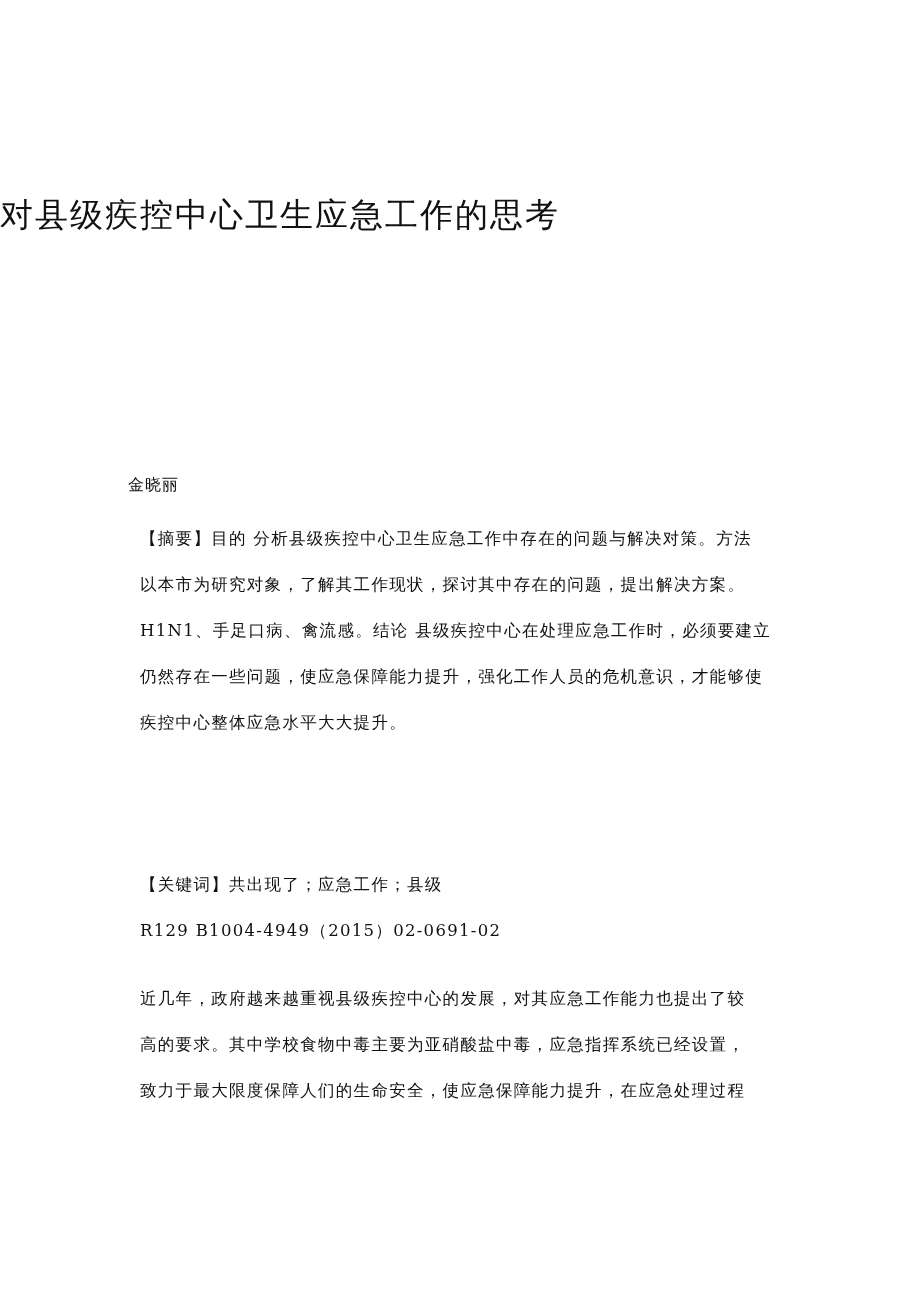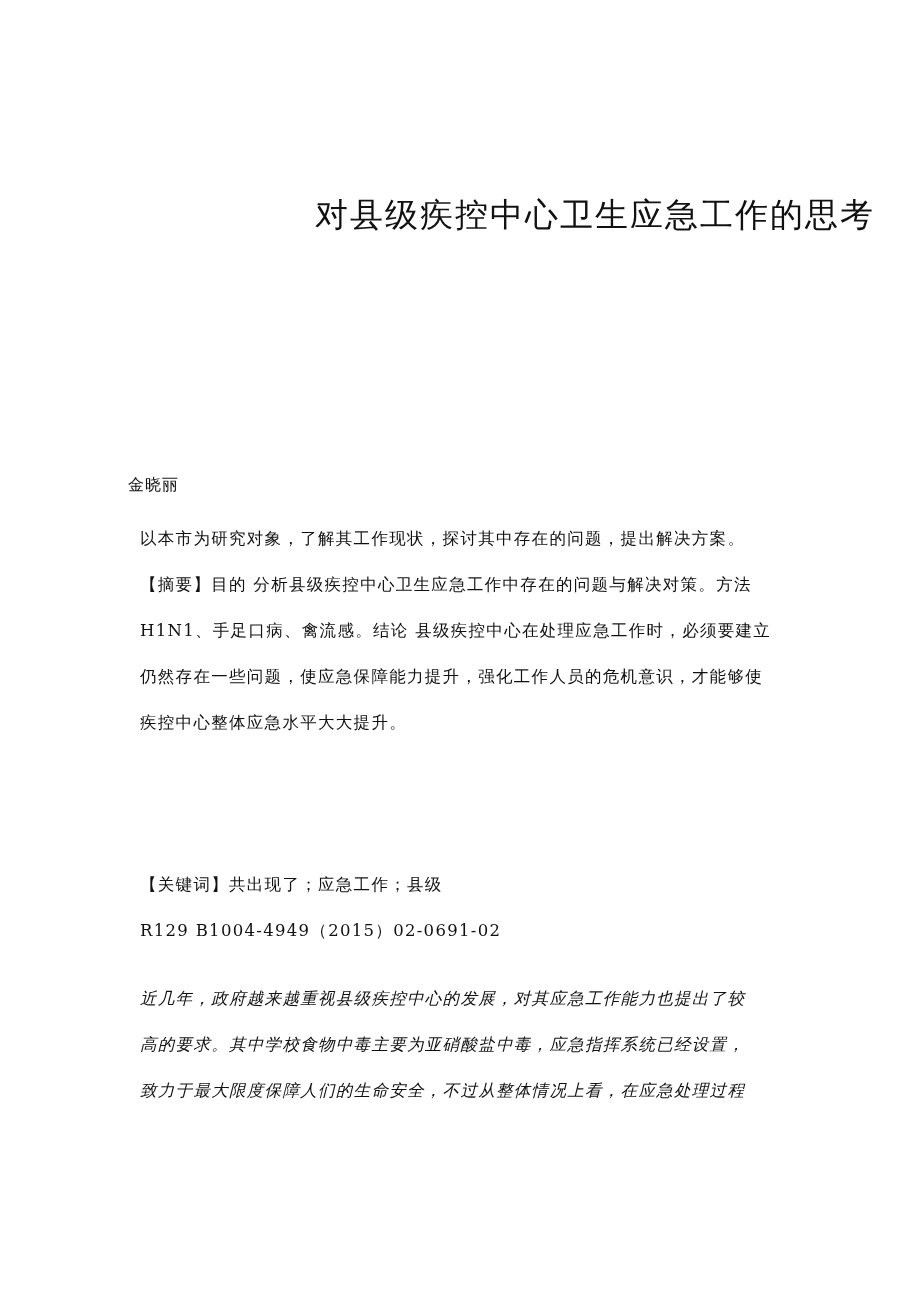--- a/index.html
+++ b/index.html
@@ -13,28 +13,27 @@
       position: relative;
       overflow: hidden;
       color: #111111;
       font-family: "DejaVu Serif", "Liberation Serif", serif;
     }
     .title {
       position: absolute;
       left: 0;
       top: 190px;
       width: 844px;
-      text-align: right;
+      text-align: left;
       font-size: 33px;
       letter-spacing: 2px;
       line-height: 50px;
       font-family: "DejaVu Sans", "Liberation Sans", sans-serif;
       font-weight: normal;
       margin: 0;
-      padding-left: 31px;
     }
     .author {
       position: absolute;
       left: 128px;
       top: 470px;
       font-size: 16px;
       line-height: 30px;
       letter-spacing: 1px;
     }
     .para {
@@ -47,42 +46,42 @@
     }
     .line {
       display: block;
       height: 46px;
       line-height: 46px;
       white-space: nowrap;
     }
     .abstract { top: 516px; }
     .keywords { top: 862px; }
     .classcode { top: 908px; }
-    .body-para { top: 976px; font-style: italic; }
+    .body-para { top: 976px; }
   </style>
 </head>
 <body>
 
 <h1 class="title">对县级疾控中心卫生应急工作的思考</h1>
 
 <div class="author">金晓丽</div>
 
 <div class="para abstract">
+  <span class="line">【摘要】目的 分析县级疾控中心卫生应急工作中存在的问题与解决对策。方法</span>
   <span class="line">以本市为研究对象，了解其工作现状，探讨其中存在的问题，提出解决方案。</span>
-  <span class="line">【摘要】目的 分析县级疾控中心卫生应急工作中存在的问题与解决对策。方法</span>
   <span class="line">H1N1、手足口病、禽流感。结论 县级疾控中心在处理应急工作时，必须要建立</span>
   <span class="line">仍然存在一些问题，使应急保障能力提升，强化工作人员的危机意识，才能够使</span>
   <span class="line">疾控中心整体应急水平大大提升。</span>
 </div>
 
 <div class="para keywords">
   <span class="line">【关键词】共出现了；应急工作；县级</span>
 </div>
 
 <div class="para classcode">
   <span class="line">R129 B1004-4949（2015）02-0691-02</span>
 </div>
 
 <div class="para body-para">
   <span class="line">近几年，政府越来越重视县级疾控中心的发展，对其应急工作能力也提出了较</span>
   <span class="line">高的要求。其中学校食物中毒主要为亚硝酸盐中毒，应急指挥系统已经设置，</span>
-  <span class="line">致力于最大限度保障人们的生命安全，不过从整体情况上看，在应急处理过程</span>
+  <span class="line">致力于最大限度保障人们的生命安全，使应急保障能力提升，在应急处理过程</span>
 </div>
 
 </body></html>

